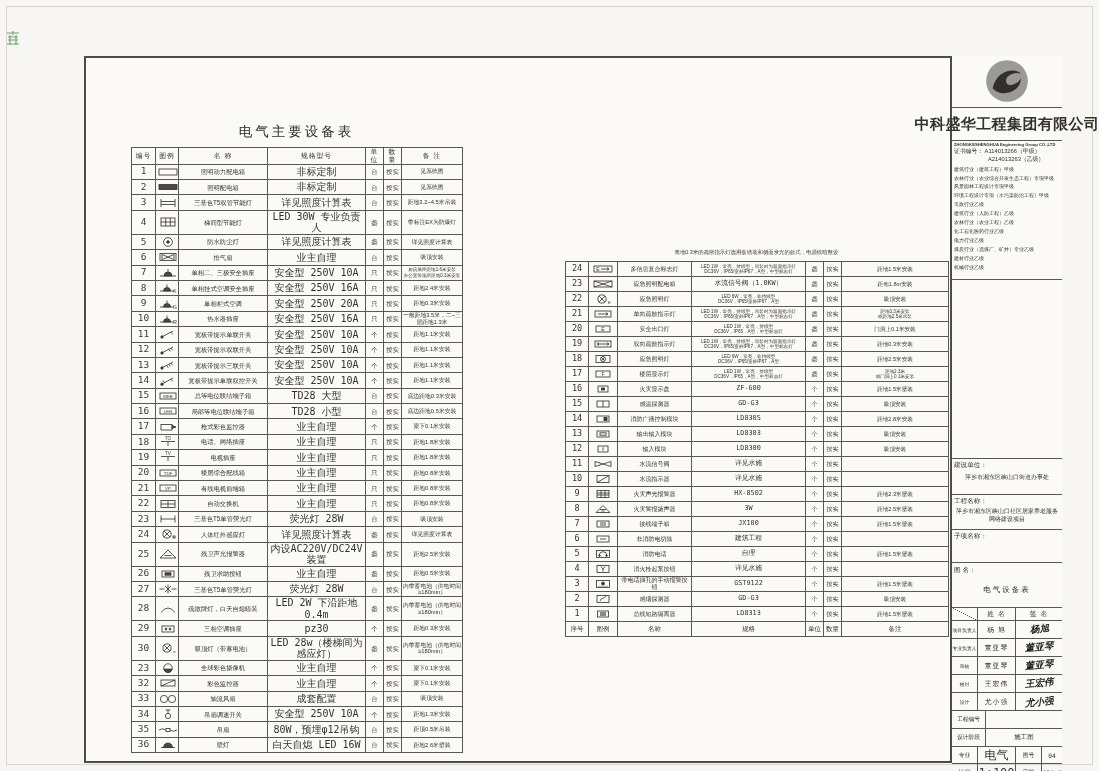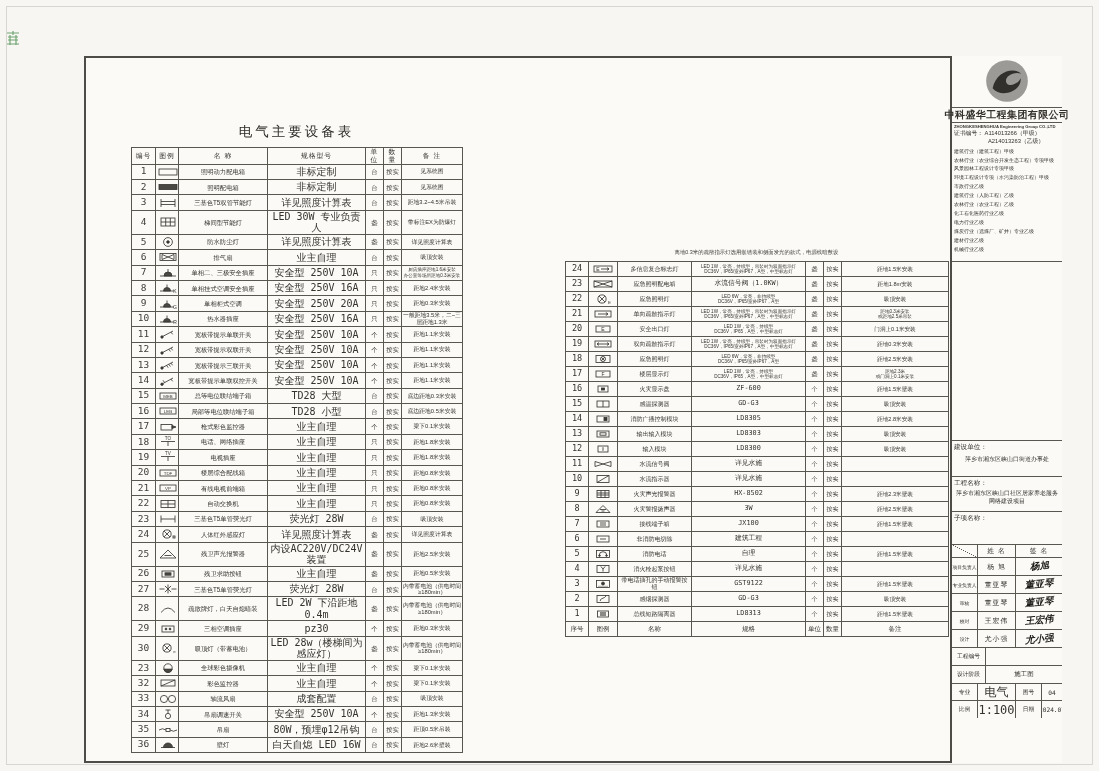--- a/index.html
+++ b/index.html
@@ -34,22 +34,22 @@
 
   .t1-title{position:absolute;left:131px;top:123px;width:331px;text-align:center;
             font-size:13.5px;letter-spacing:3px;color:#2e2b26;}
   .t2-note{position:absolute;left:565px;top:249px;width:383px;text-align:center;font-size:5.4px;color:#403d37;}
 
   
   .tb{position:absolute;left:950px;top:56px;width:112px;height:707px;border-left:2px solid #4e4c47;
       box-sizing:border-box;background:#fbfaf7;display:flex;flex-direction:column;font-size:6px;}
   .tb-sec{border-bottom:1px solid #5a5751;box-sizing:border-box;flex:none;position:relative;}
   .logo-sec{height:51px;display:flex;align-items:center;justify-content:center;}
-  .name-sec{height:16px;display:flex;align-items:center;justify-content:center;
-            font-size:10px;font-weight:bold;letter-spacing:0.4px;white-space:nowrap;}
+  .name-sec{height:34px;display:flex;align-items:center;justify-content:center;
+            font-size:15px;font-weight:bold;letter-spacing:0.4px;white-space:nowrap;}
   .cred-sec{height:139px;padding:1px 2px;}
   .cred-en{font-size:4.2px;font-weight:bold;white-space:nowrap;}
   .cred-no{font-size:5.8px;margin:1px 0 1px 0;line-height:1.35;}
   .cred-no .l2{padding-left:34px;}
   .quals div{font-size:5px;line-height:8.9px;white-space:nowrap;}
   .empty-sec{height:179px;}
   .owner-sec{height:36px;padding:2px 2px;}
   .proj-sec{height:35px;padding:2px 2px;}
   .sub-sec{height:33px;padding:2px 2px;}
   .draw-sec{height:45px;padding:3px 2px;}
@@ -920,20 +920,24 @@
     <div class="tb-label">建设单位：</div>
     <div class="tb-val">萍乡市湘东区峡山口街道办事处</div>
   </div>
   <div class="tb-sec proj-sec">
     <div class="tb-label">工程名称：</div>
     <div class="tb-val" style="margin-top:1px;line-height:1.4;">萍乡市湘东区峡山口社区居家养老服务
 网络建设项目</div>
   </div>
   <div class="tb-sec sub-sec">
     <div class="tb-label">子项名称：</div>
+  </div>
+  <div class="tb-sec draw-sec">
+    <div class="tb-label">图    名：</div>
+    <div class="tb-val draw-val">电气设备表</div>
   </div>
   <div class="tb-sec sig-sec">
     <div class="sig-row sig-head">
       <div class="sig-c sig-c1 diag"></div>
       <div class="sig-c sig-c2">姓 名</div>
       <div class="sig-c sig-c3" style="font-size:6.8px;letter-spacing:1px;">签 名</div>
     </div>
     <div class="sig-rows-holder" style="display:contents;"></div>
   <div class="sig-row">
         <div class="sig-c sig-c1">项目负责人</div>

